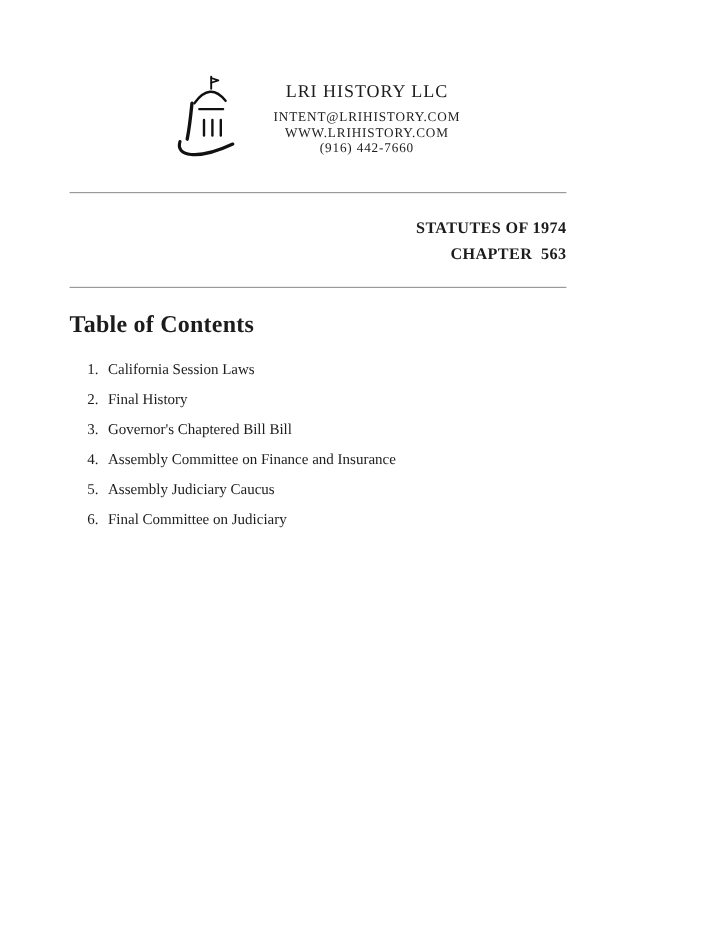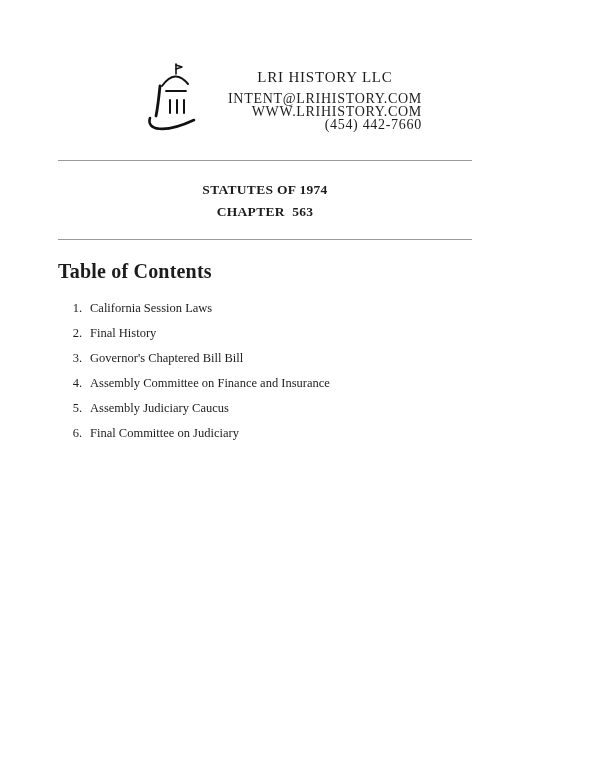--- a/index.html
+++ b/index.html
@@ -35,40 +35,39 @@
   .header-text {
     text-align: center;
   }
   .company-name {
     font-size: 15px;
     letter-spacing: 0.8px;
     margin-bottom: 6px;
     white-space: nowrap;
   }
   .contact-line {
-    font-size: 14px;
+    font-size: 11px;
     letter-spacing: 0.7px;
     line-height: 13px;
     white-space: nowrap;
-    text-align: right;
   }
 
   
   .rule {
     border: none;
     border-top: 1px solid #9a9a9a;
     height: 0;
   }
   .rule-top { margin-top: 22px; }
   .rule-mid { margin-top: 16px; }
 
   
   .doc-info {
     margin-top: 18px;
-    text-align: center;
+    text-align: right;
     font-weight: bold;
     font-size: 13.5px;
   }
   .doc-line {
     line-height: 22px;
     white-space: pre;
     letter-spacing: 0.3px;
   }
 
   
@@ -120,21 +119,21 @@
         <path d="M35 38 v13" stroke-width="2"></path>
         <path d="M42 38 v13" stroke-width="2"></path>
 
         <path d="M8 56 C4 68 22 72 52 58" stroke-width="2.6"></path>
       </svg>
     </div>
     <div class="header-text">
       <div class="company-name">LRI HISTORY LLC</div>
       <div class="contact-line">INTENT@LRIHISTORY.COM</div>
       <div class="contact-line">WWW.LRIHISTORY.COM</div>
-      <div class="contact-line">(454) 442-7660</div>
+      <div class="contact-line">(916) 442-7660</div>
     </div>
   </div>
 
   <div class="rule rule-top"></div>
 
   <div class="doc-info">
     <div class="doc-line">STATUTES OF 1974</div>
     <div class="doc-line">CHAPTER  563</div>
   </div>
 

